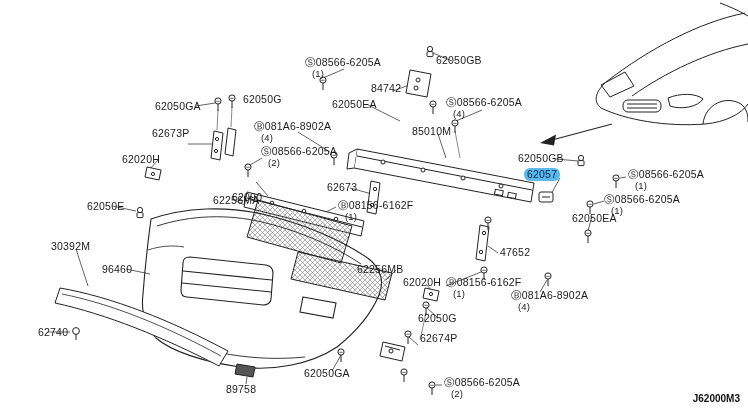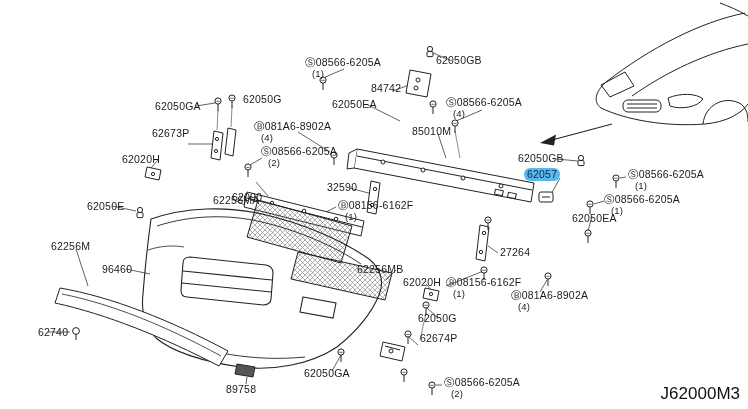--- a/index.html
+++ b/index.html
@@ -8,21 +8,21 @@
     font-family:"Liberation Sans",sans-serif;overflow:hidden;
   }
   .stage svg{position:absolute;left:0;top:0;}
   .lbl{
     position:absolute;font-size:10.5px;font-weight:normal;color:#1a1a1a;
     line-height:1.1;white-space:nowrap;letter-spacing:.2px;z-index:5;
   }
   .lbl .qty{display:block;margin-left:7px;font-size:9.5px;}
   .lbl.hl .t{background:#5bb9e9;color:#07275c;padding:0 3px 1px 3px;border-radius:6px;}
   .drawing-number{
-    position:absolute;right:8px;bottom:5px;font-size:17px;font-weight:normal;
+    position:absolute;right:8px;bottom:5px;font-size:10px;font-weight:bold;
     color:#111;z-index:5;
   }
 </style>
 </head>
 <body>
 
 <div class="stage">
 
   <svg width="748" height="409" viewBox="0 0 748 409">
     <defs>
@@ -197,33 +197,33 @@
   <div class="lbl" style="left:371px;top:83px"><span class="t">84742</span><span class="qty"></span></div>
   <div class="lbl" style="left:436px;top:55px"><span class="t">62050GB</span><span class="qty"></span></div>
   <div class="lbl" style="left:332px;top:99px"><span class="t">62050EA</span><span class="qty"></span></div>
   <div class="lbl" style="left:446px;top:97px"><span class="t">Ⓢ08566-6205A</span><span class="qty">(4)</span></div>
   <div class="lbl" style="left:254px;top:121px"><span class="t">Ⓑ081A6-8902A</span><span class="qty">(4)</span></div>
   <div class="lbl" style="left:152px;top:128px"><span class="t">62673P</span><span class="qty"></span></div>
   <div class="lbl" style="left:261px;top:146px"><span class="t">Ⓢ08566-6205A</span><span class="qty">(2)</span></div>
   <div class="lbl" style="left:122px;top:154px"><span class="t">62020H</span><span class="qty"></span></div>
   <div class="lbl" style="left:412px;top:126px"><span class="t">85010M</span><span class="qty"></span></div>
   <div class="lbl" style="left:232px;top:192px"><span class="t">62090</span><span class="qty"></span></div>
-  <div class="lbl" style="left:327px;top:182px"><span class="t">32590</span><span class="qty"></span></div>
+  <div class="lbl" style="left:327px;top:182px"><span class="t">62673</span><span class="qty"></span></div>
   <div class="lbl" style="left:518px;top:153px"><span class="t">62050GB</span><span class="qty"></span></div>
   <div class="lbl hl" style="left:524px;top:169px"><span class="t">62057</span><span class="qty"></span></div>
   <div class="lbl" style="left:628px;top:169px"><span class="t">Ⓢ08566-6205A</span><span class="qty">(1)</span></div>
   <div class="lbl" style="left:604px;top:194px"><span class="t">Ⓢ08566-6205A</span><span class="qty">(1)</span></div>
   <div class="lbl" style="left:572px;top:213px"><span class="t">62050EA</span><span class="qty"></span></div>
   <div class="lbl" style="left:87px;top:201px"><span class="t">62050E</span><span class="qty"></span></div>
   <div class="lbl" style="left:213px;top:195px"><span class="t">62256MA</span><span class="qty"></span></div>
   <div class="lbl" style="left:338px;top:200px"><span class="t">Ⓑ08156-6162F</span><span class="qty">(1)</span></div>
-  <div class="lbl" style="left:51px;top:241px"><span class="t">62256M</span><span class="qty"></span></div>
+  <div class="lbl" style="left:51px;top:241px"><span class="t">30392M</span><span class="qty"></span></div>
   <div class="lbl" style="left:102px;top:264px"><span class="t">96460</span><span class="qty"></span></div>
   <div class="lbl" style="left:357px;top:264px"><span class="t">62256MB</span><span class="qty"></span></div>
-  <div class="lbl" style="left:500px;top:247px"><span class="t">27264</span><span class="qty"></span></div>
+  <div class="lbl" style="left:500px;top:247px"><span class="t">47652</span><span class="qty"></span></div>
   <div class="lbl" style="left:403px;top:277px"><span class="t">62020H</span><span class="qty"></span></div>
   <div class="lbl" style="left:446px;top:277px"><span class="t">Ⓑ08156-6162F</span><span class="qty">(1)</span></div>
   <div class="lbl" style="left:511px;top:290px"><span class="t">Ⓑ081A6-8902A</span><span class="qty">(4)</span></div>
   <div class="lbl" style="left:418px;top:313px"><span class="t">62050G</span><span class="qty"></span></div>
   <div class="lbl" style="left:38px;top:327px"><span class="t">62740</span><span class="qty"></span></div>
   <div class="lbl" style="left:420px;top:333px"><span class="t">62674P</span><span class="qty"></span></div>
   <div class="lbl" style="left:304px;top:368px"><span class="t">62050GA</span><span class="qty"></span></div>
   <div class="lbl" style="left:226px;top:384px"><span class="t">89758</span><span class="qty"></span></div>
   <div class="lbl" style="left:444px;top:377px"><span class="t">Ⓢ08566-6205A</span><span class="qty">(2)</span></div>
 

